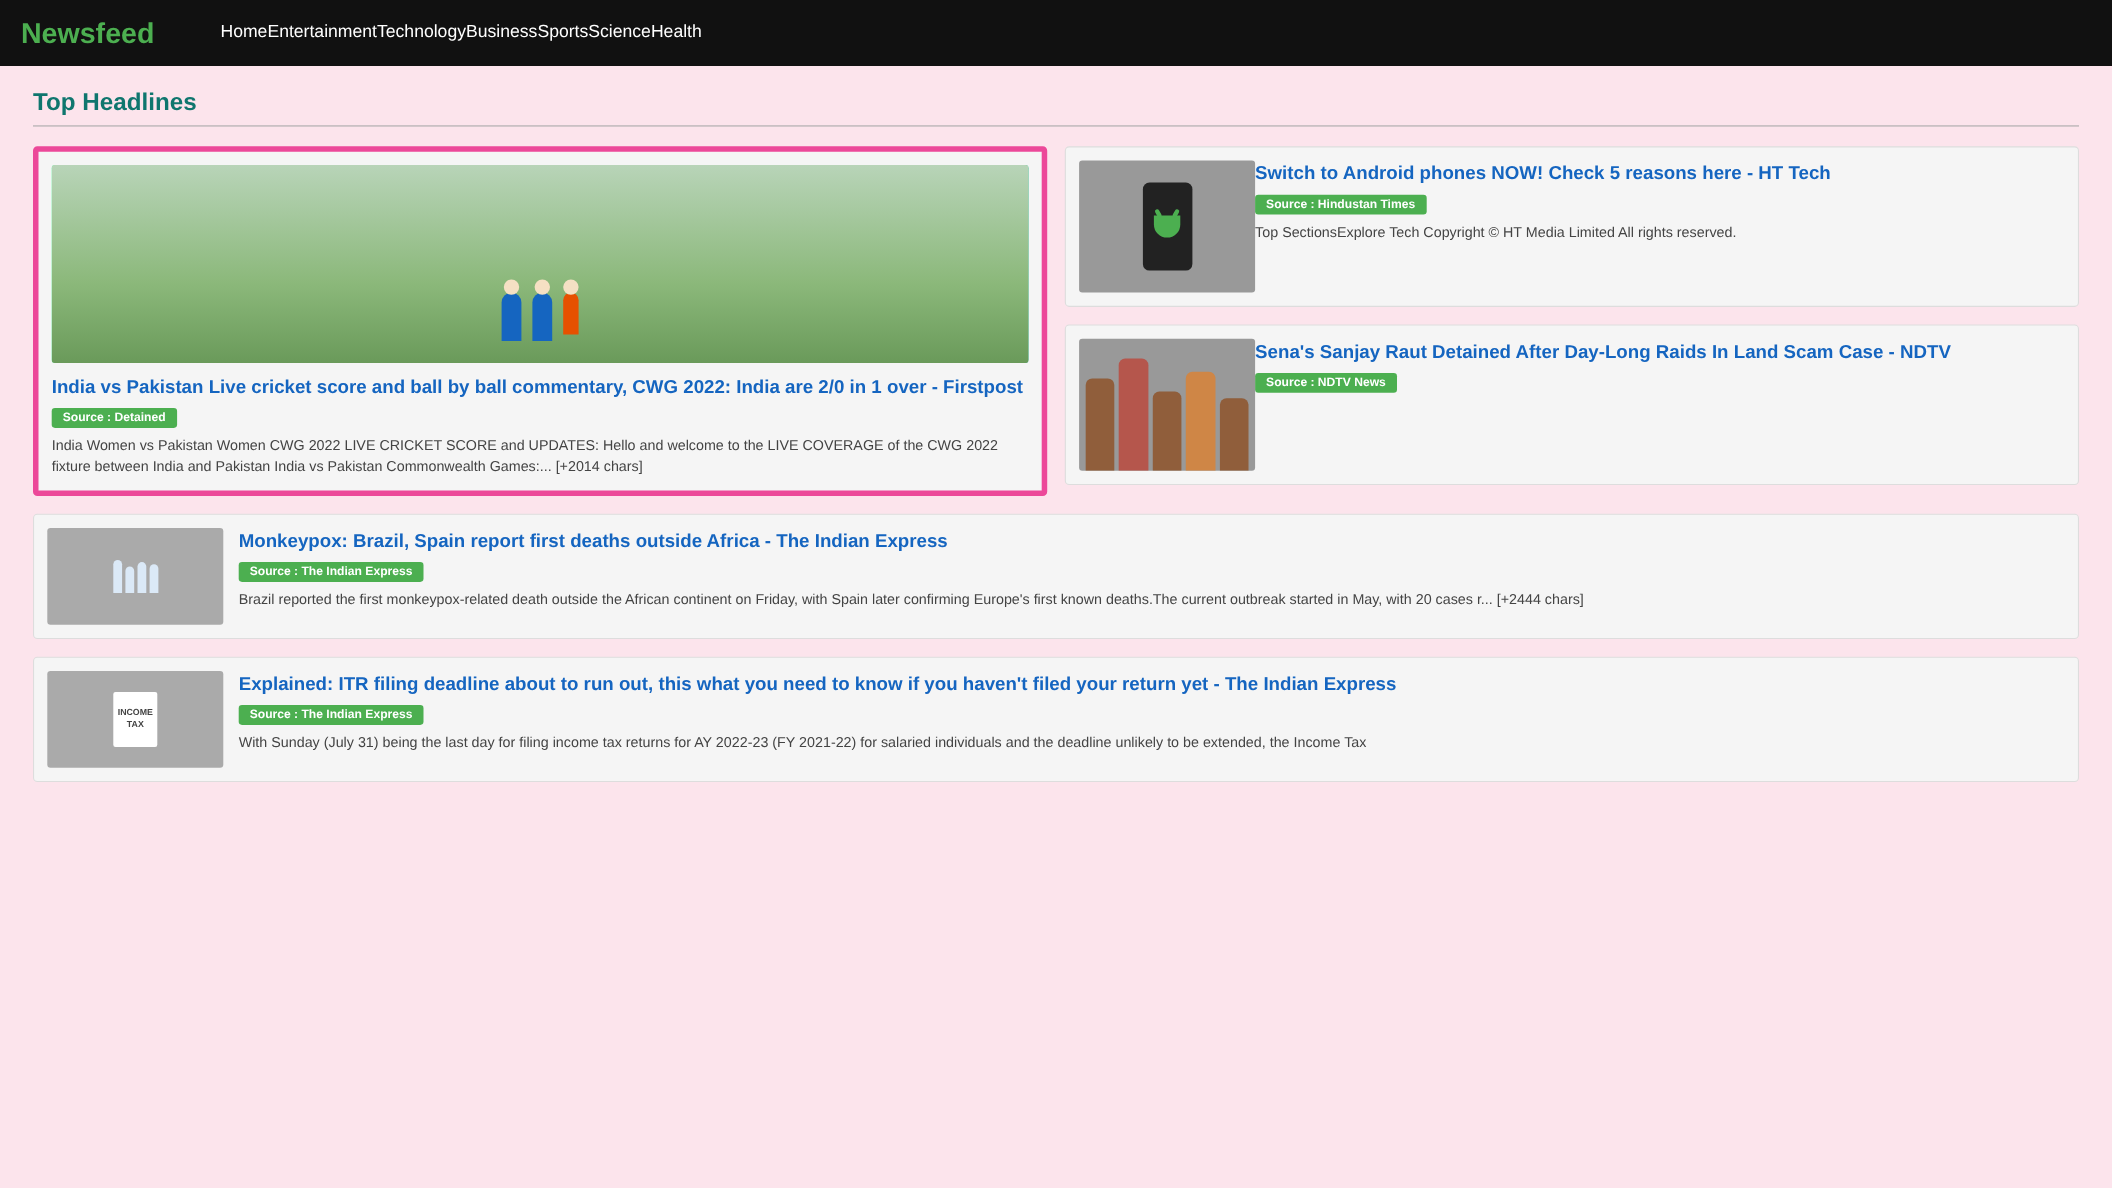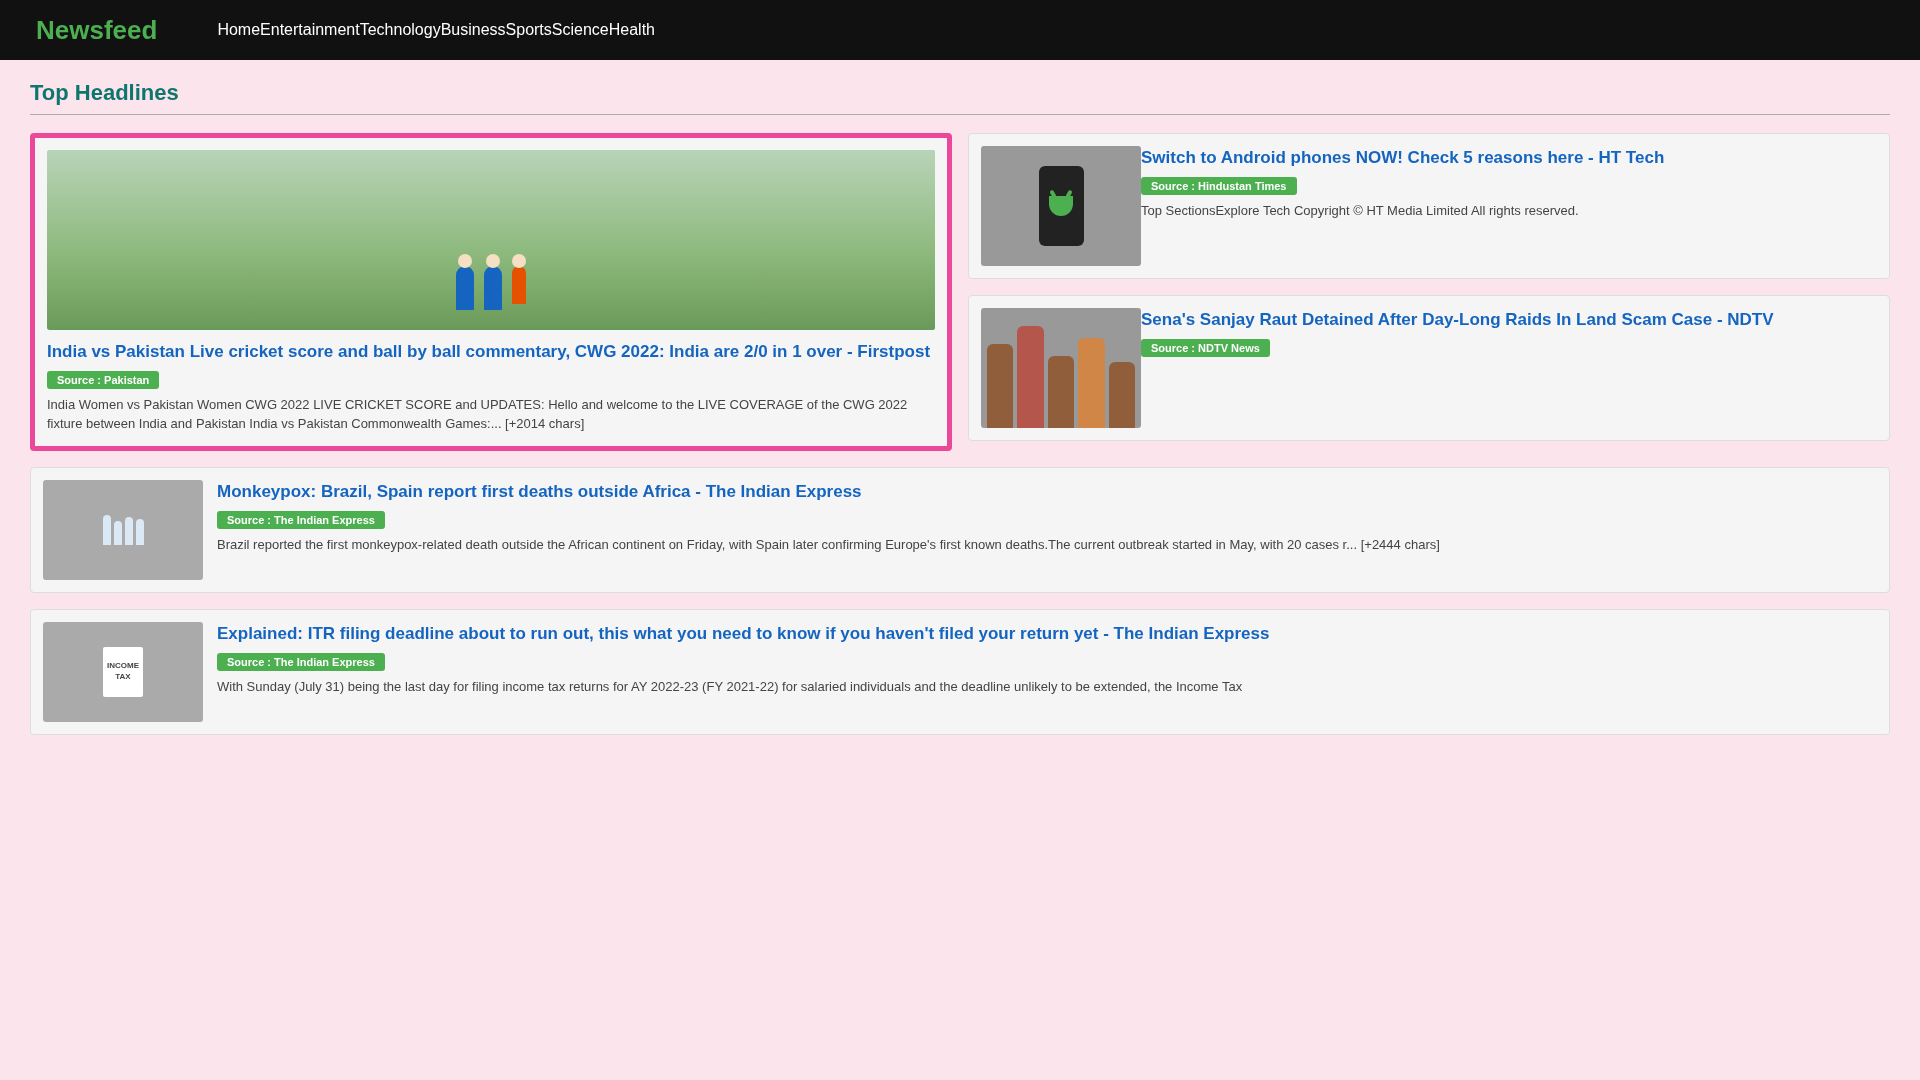--- a/index.html
+++ b/index.html
@@ -3,21 +3,21 @@
   <meta charset="utf-8">
   <style>
     * { margin: 0; padding: 0; box-sizing: border-box; }
     body { font-family: Arial, sans-serif; background: #fce4ec; min-height: 1080px; }
 
     
     nav {
       background: #111;
       display: flex;
       align-items: center;
-      padding: 0 36px;
+      padding: 0 19px;
       height: 60px;
     }
     .logo {
       font-size: 26px;
       font-weight: bold;
       color: #fff;
       margin-right: 60px;
       white-space: nowrap;
     }
     .logo span { color: #4caf50; }
@@ -226,21 +226,21 @@
       border-radius: 4px;
       padding: 12px;
       display: flex;
       gap: 14px;
       align-items: flex-start;
       margin-bottom: 16px;
     }
     .card-full .thumb {
       flex-shrink: 0;
       width: 160px;
-      height: 100px;
+      height: 88px;
       border-radius: 3px;
       background: #aaa;
       overflow: hidden;
     }
 
     
     .monkey-thumb {
       background: linear-gradient(135deg, #1a3a6a, #2a5a9a);
       display: flex;
       align-items: center;
@@ -313,21 +313,21 @@
         <div class="cricket-field">
           <div class="cricket-figures">
             <div class="figure"></div>
             <div class="figure"></div>
             <div class="figure" style="background:#e65100;width:14px;height:38px;"></div>
           </div>
         </div>
       </div>
       <div class="card-title">India vs Pakistan Live cricket score and ball by ball commentary, CWG 2022: India are 2/0 in 1 over - Firstpost</div>
       <div>
-        <span class="source-badge">Source : Pakistan</span>
+        <span class="source-badge">Source : Detained</span>
       </div>
       <div class="card-desc">India Women vs Pakistan Women CWG 2022 LIVE CRICKET SCORE and UPDATES: Hello and welcome to the LIVE COVERAGE of the CWG 2022 fixture between India and Pakistan India vs Pakistan Commonwealth Games:... [+2014 chars]</div>
     </div>
 
     <div class="right-col">
 
       <div class="card-horizontal">
         <div class="thumb android-thumb">
           <div class="phone-shape">
             <div class="android-icon"></div>

